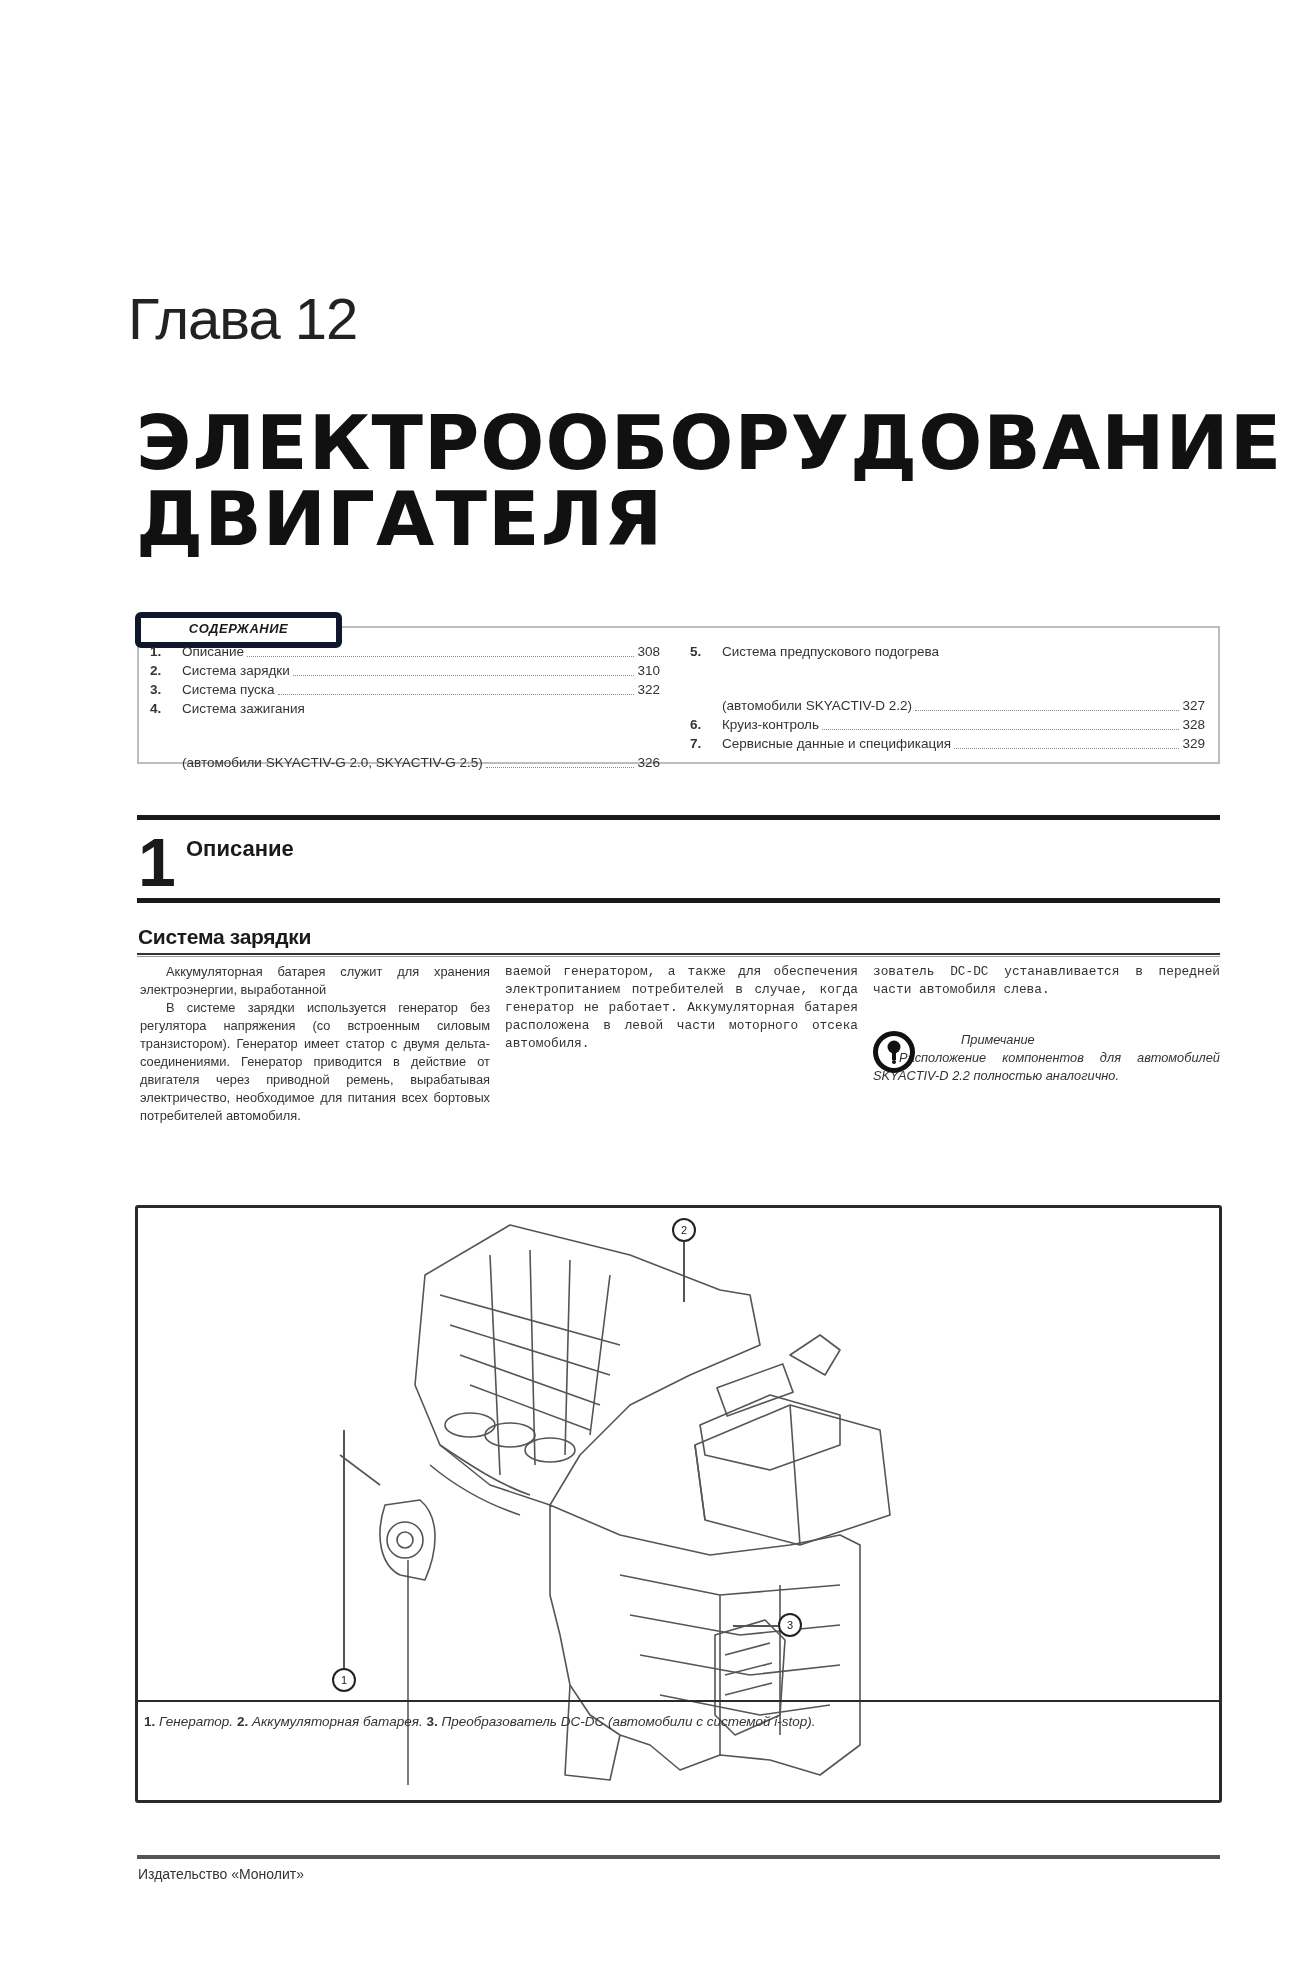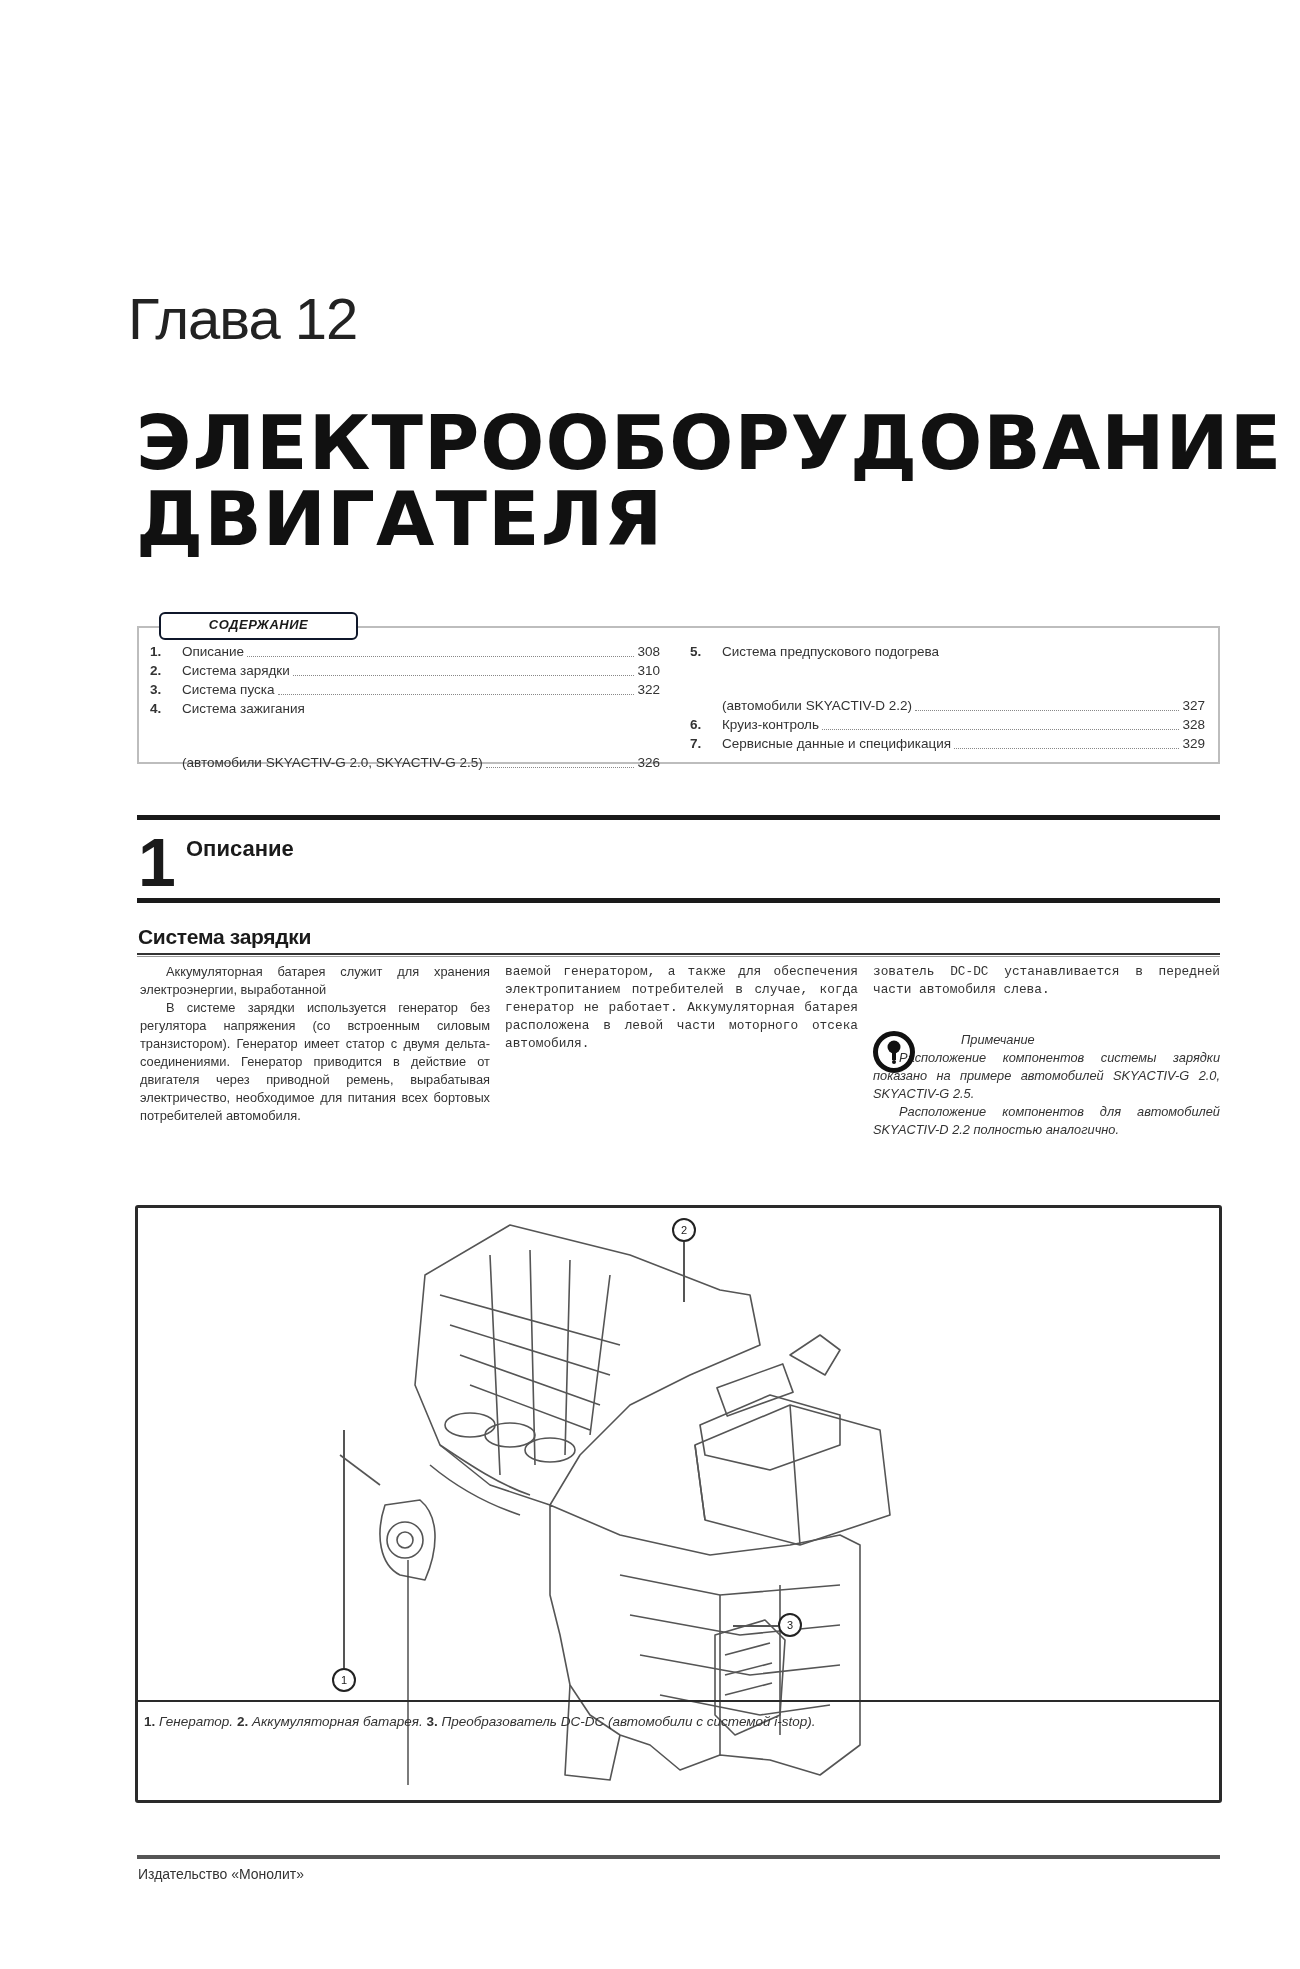--- a/index.html
+++ b/index.html
@@ -3,21 +3,21 @@
 <meta charset="utf-8">
 <style>
   html, body { margin: 0; padding: 0; background: #ffffff; }
   body { width: 1300px; height: 1969px; position: relative; overflow: hidden; font-family: "Liberation Sans", sans-serif; color: #1a1a1a; }
   .abs { position: absolute; }
 
   .chapter-label { left: 128px; top: 285px; font-size: 58px; font-weight: 400; letter-spacing: -1px; color: #222; }
   .main-title { left: 136px; top: 405px; font-size: 74px; line-height: 76px; font-weight: 900; font-family: "DejaVu Sans", sans-serif; letter-spacing: 1px; color: #111; transform: scaleX(1.02); transform-origin: left top; }
 
   .toc-box { left: 137px; top: 626px; width: 1083px; height: 138px; border: 2px solid #bdbdbd; box-sizing: border-box; }
-  .toc-tab { left: 159px; top: 612px; width: 195px; height: 24px; background: #fff; border: 2px solid #0f172a; border-radius: 6px; font-size: 13px; font-weight: 700; font-style: italic; text-align: center; line-height: 22px; letter-spacing: 0.5px; }
+  .toc-tab { left: 135px; top: 612px; width: 195px; height: 24px; background: #fff; border: 6px solid #0f172a; border-radius: 6px; font-size: 13px; font-weight: 700; font-style: italic; text-align: center; line-height: 22px; letter-spacing: 0.5px; }
   .toc-col { position: absolute; top: 642px; font-size: 13.5px; line-height: 19px; color: #333; }
   .toc-col.left { left: 150px; width: 510px; }
   .toc-col.right { left: 690px; width: 515px; }
   .toc-item { display: flex; align-items: flex-end; }
   .toc-num { width: 32px; font-weight: 700; flex: none; }
   .toc-text { flex: none; }
   .toc-dots { flex: 1; border-bottom: 1.5px dotted #888; margin: 0 3px 4px 3px; }
   .toc-page { flex: none; }
   .toc-cont { padding-left: 32px; margin-top: 35px; }
 
@@ -132,21 +132,20 @@
   <p class="noindent">зователь DC-DC устанавливается в передней части автомобиля слева.</p>
   <div class="note">
     <span class="note-icon">
       <svg width="20" height="26" viewBox="0 0 20 26">
         <circle cx="10" cy="8" r="6.5" fill="#111"></circle>
         <rect x="8" y="13" width="4" height="8" fill="#111"></rect>
         <circle cx="10" cy="23" r="2" fill="#111"></circle>
       </svg>
     </span>
     <p class="note-title">Примечание</p>
-    <p class="note-body">Расположение компонентов системы зарядки показано на примере автомобилей SKYACTIV-G 2.0, SKYACTIV-G 2.5.</p>
     <p>Расположение компонентов для автомобилей SKYACTIV-D 2.2 полностью аналогично.</p>
   </div>
 </div>
 
 <div class="abs figure-box"></div>
 <svg class="abs" style="left:320px; top:1215px;" width="760" height="570" viewBox="0 0 760 570">
   <g fill="none" stroke="#555" stroke-width="1.6" stroke-linejoin="round">
 
     <path d="M105 60 L190 10 L310 40 L400 75 L430 80 L440 130 L370 160 L310 190 L260 240 L230 290 L170 270 L120 230 L95 170 Z"></path>
     <path d="M120 80 L300 130 M130 110 L290 160 M140 140 L280 190 M150 170 L270 215"></path>

